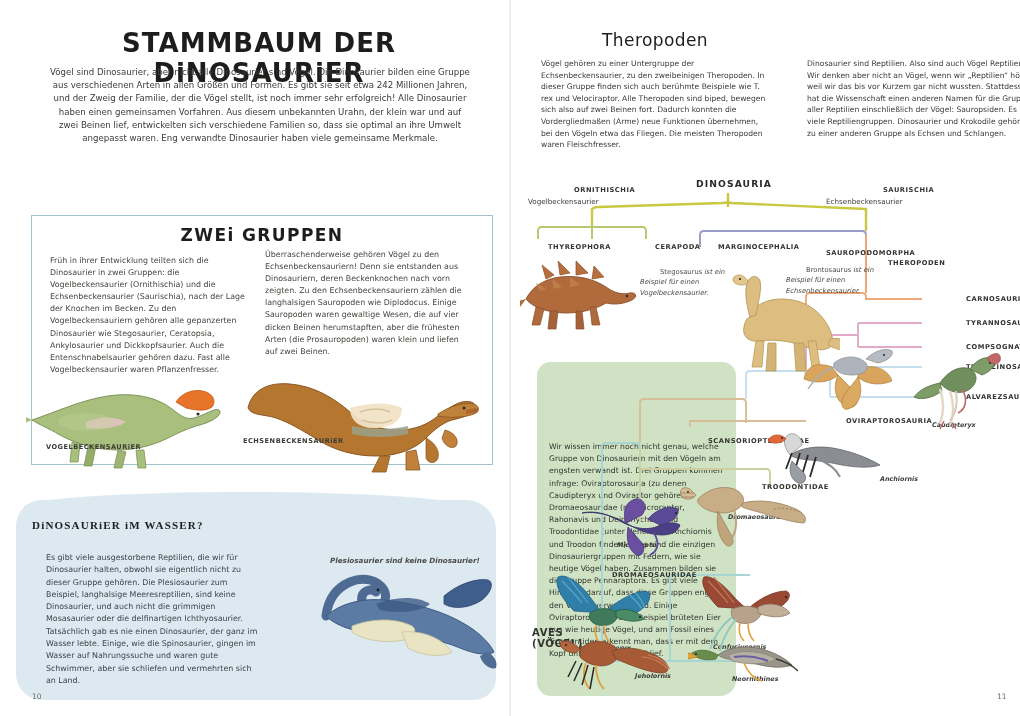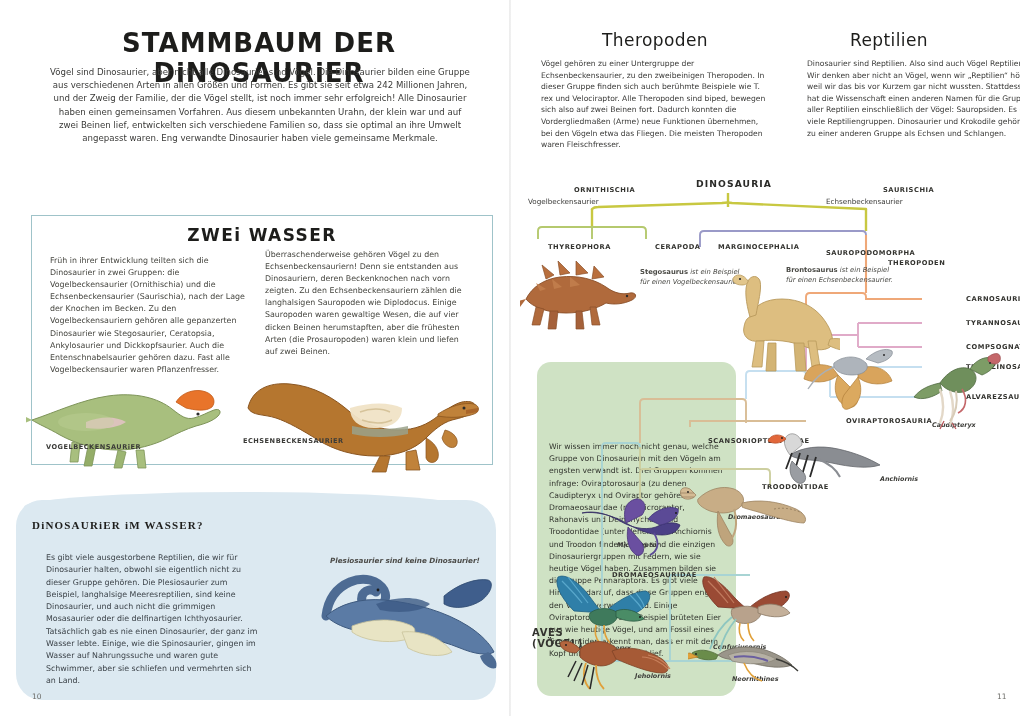--- a/index.html
+++ b/index.html
@@ -102,21 +102,21 @@
   .node-sub{
     position:absolute;font-size:7.2px;color:#3a3a38;white-space:nowrap;
     font-family:"DejaVu Sans", sans-serif;
   }
   .dinosauria-lbl{
     position:absolute;font-size:9.2px;letter-spacing:1.1px;font-weight:bold;color:#2b2b28;white-space:nowrap;
   }
   .note{
     position:absolute;font-size:6.8px;line-height:10.4px;color:#4b4b46;font-style:italic;
   }
-  .note b{font-style:normal;font-weight:bold;}
+  .note b{font-style:normal;font-weight:normal;margin-left:20px;}
   .sp-name{
     position:absolute;font-size:6.4px;font-style:italic;font-weight:bold;color:#3c3c38;white-space:nowrap;
   }
   .aves-lbl{
     position:absolute;font-size:10px;letter-spacing:.6px;font-weight:bold;color:#33332f;line-height:11px;
   }
 
   
   .pageno{position:absolute;font-size:7.5px;color:#6d6d69;}
   #pg-left{left:12px;top:692px;margin-left:20px;}
@@ -128,21 +128,21 @@
 </head>
 <body>
 
 <div class="page">
   <div class="gutter"></div>
 
   <div class="title" id="main-title">STAMMBAUM DER DiNOSAURiER</div>
   <div class="body-txt" id="main-intro">Vögel sind Dinosaurier, aber nicht alle Dinosaurier sind Vögel. Die Dinosaurier bilden eine Gruppe aus verschiedenen Arten in allen Größen und Formen. Es gibt sie seit etwa 242 Millionen Jahren, und der Zweig der Familie, der die Vögel stellt, ist noch immer sehr erfolgreich! Alle Dinosaurier haben einen gemeinsamen Vorfahren. Aus diesem unbekannten Urahn, der klein war und auf zwei Beinen lief, entwickelten sich verschiedene Familien so, dass sie optimal an ihre Umwelt angepasst waren. Eng verwandte Dinosaurier haben viele gemeinsame Merkmale.</div>
 
   <div id="zwei-box"></div>
-  <div class="title" id="zwei-title">ZWEi WASSER</div>
+  <div class="title" id="zwei-title">ZWEi GRUPPEN</div>
   <div id="zwei-col-left">
     <div class="body-txt">Früh in ihrer Entwicklung teilten sich die Dinosaurier in zwei Gruppen: die Vogelbeckensaurier (Ornithischia) und die Echsenbeckensaurier (Saurischia), nach der Lage der Knochen im Becken. Zu den Vogelbeckensauriern gehören alle gepanzerten Dinosaurier wie Stegosaurier, Ceratopsia, Ankylosaurier und Dickkopfsaurier. Auch die Entenschnabelsaurier gehören dazu. Fast alle Vogelbeckensaurier waren Pflanzenfresser.</div>
   </div>
   <div id="zwei-col-right">
     <div class="body-txt">Überraschenderweise gehören Vögel zu den Echsenbeckensauriern! Denn sie entstanden aus Dinosauriern, deren Beckenknochen nach vorn zeigten. Zu den Echsenbeckensauriern zählen die langhalsigen Sauropoden wie Diplodocus. Einige Sauropoden waren gewaltige Wesen, die auf vier dicken Beinen herumstapften, aber die frühesten Arten (die Prosauropoden) waren klein und liefen auf zwei Beinen.</div>
   </div>
 
   <svg class="dino-illus" style="left:26px;top:376px;" width="215" height="95" viewBox="0 0 215 95">
     <path d="M6 44 C30 36 55 24 82 20 C110 16 132 22 146 33 C155 40 160 44 168 42
              C176 40 182 36 188 34 C194 32 196 36 192 40 C187 45 178 48 170 50
@@ -198,21 +198,20 @@
     <circle cx="86" cy="30" r="1.4" fill="#1b1b1b"></circle>
   </svg>
 
   <div class="pageno" id="pg-left">10</div>
 
   <div class="title" id="theropoden-title">Theropoden</div>
   <div id="theropoden-txt">
     <div class="body-txt">Vögel gehören zu einer Untergruppe der Echsenbeckensaurier, zu den zweibeinigen Theropoden. In dieser Gruppe finden sich auch berühmte Beispiele wie T. rex und Velociraptor. Alle Theropoden sind biped, bewegen sich also auf zwei Beinen fort. Dadurch konnten die Vordergliedmaßen (Arme) neue Funktionen übernehmen, bei den Vögeln etwa das Fliegen. Die meisten Theropoden waren Fleischfresser.</div>
   </div>
 
-  <div class="title" id="reptilien-title">Reptilien</div>
   <div id="reptilien-txt">
     <div class="body-txt">Dinosaurier sind Reptilien. Also sind auch Vögel Reptilien! Wir denken aber nicht an Vögel, wenn wir „Reptilien“ hören, weil wir das bis vor Kurzem gar nicht wussten. Stattdessen hat die Wissenschaft einen anderen Namen für die Gruppe aller Reptilien einschließlich der Vögel: Sauropsiden. Es gibt viele Reptiliengruppen. Dinosaurier und Krokodile gehören zu einer anderen Gruppe als Echsen und Schlangen.</div>
   </div>
 
   <div id="green-box"></div>
   <div id="green-txt">
     <div class="body-txt">Wir wissen immer noch nicht genau, welche Gruppe von Dinosauriern mit den Vögeln am engsten verwandt ist. Drei Gruppen kommen infrage: Oviraptorosauria (zu denen Caudipteryx und Oviraptor gehören), Dromaeosauridae (mit Microraptor, Rahonavis und Deinonychus) und Troodontidae (unter denen sich Anchiornis und Troodon finden). Dies sind die einzigen Dinosauriergruppen mit Federn, wie sie heutige Vögel haben. Zusammen bilden sie die Gruppe Pennaraptora. Es gibt viele Hinweise darauf, dass diese Gruppen eng mit den Vögeln verwandt sind. Einige Oviraptorosaurier zum Beispiel brüteten Eier aus wie heutige Vögel, und am Fossil eines Troodontiden erkennt man, dass er mit dem Kopf unter dem Flügel schlief.</div>
   </div>
 
   <div id="clado">

